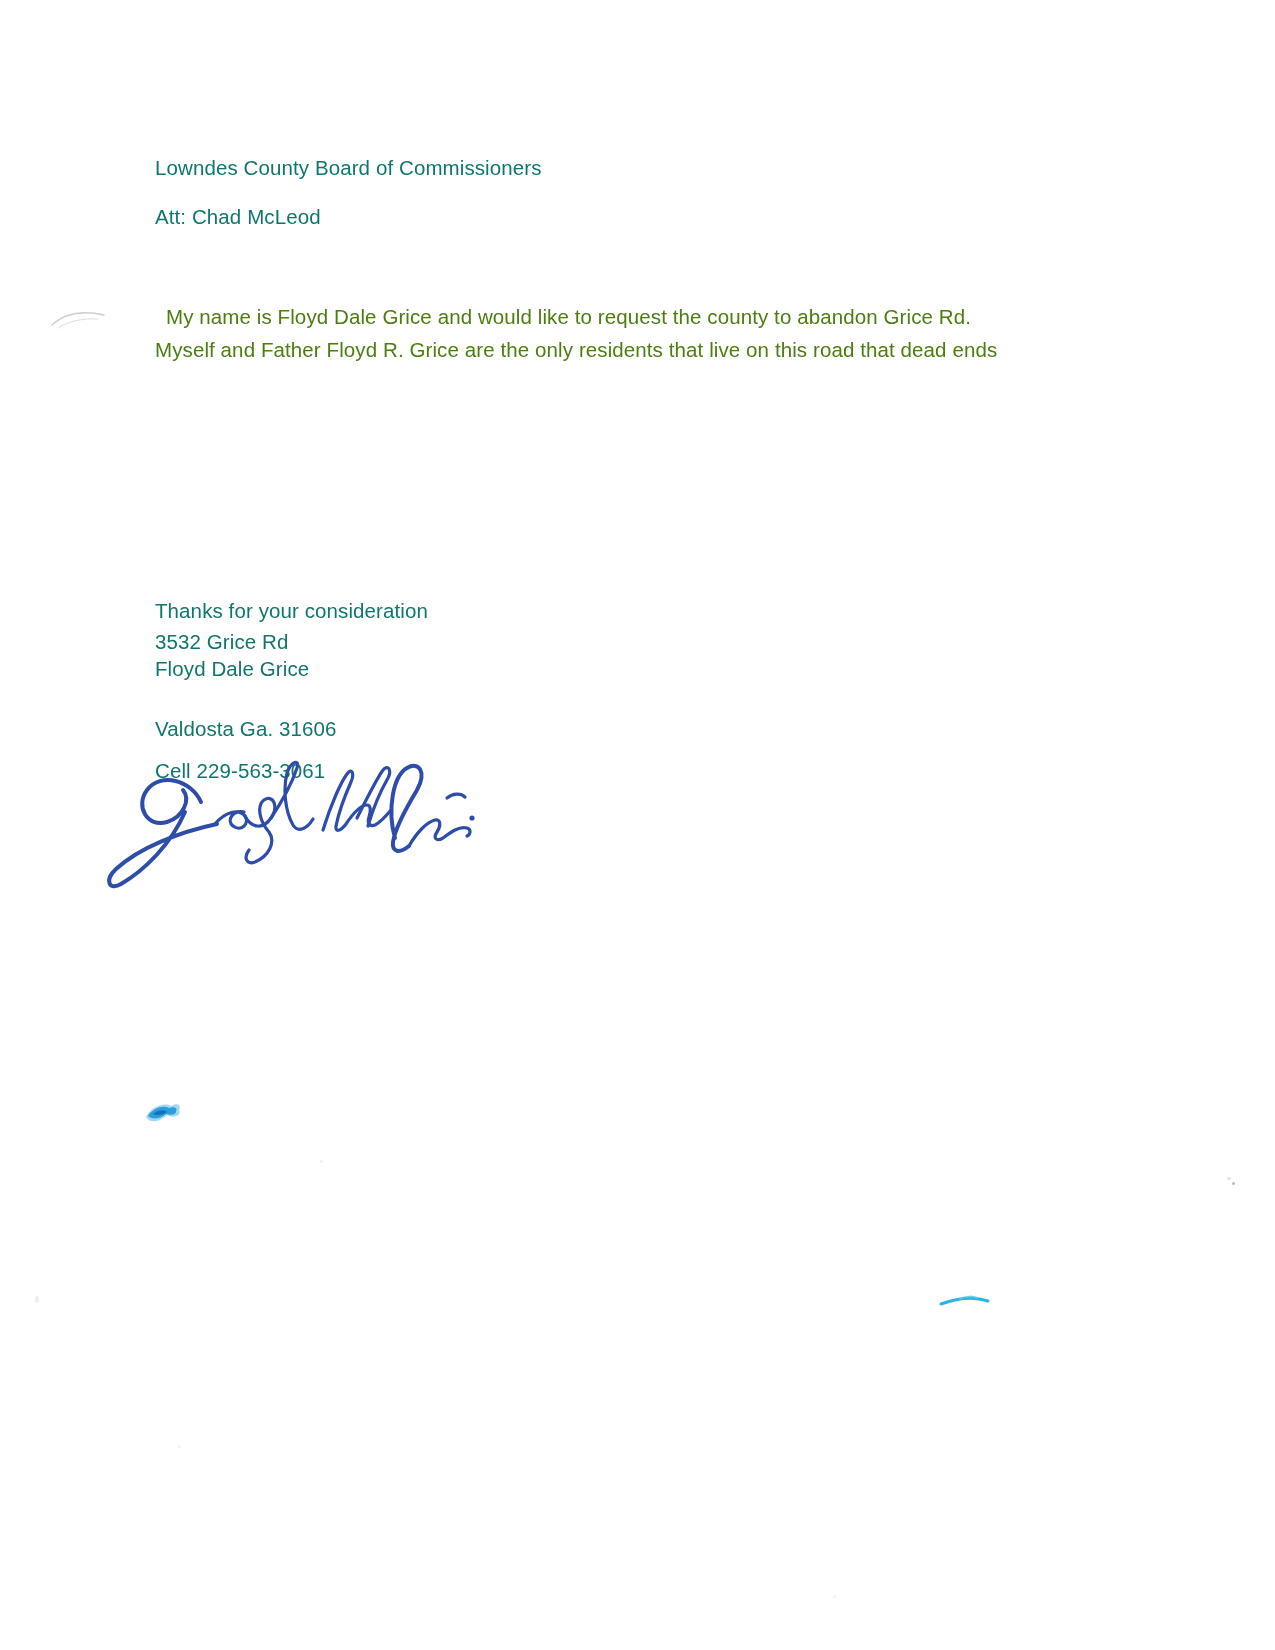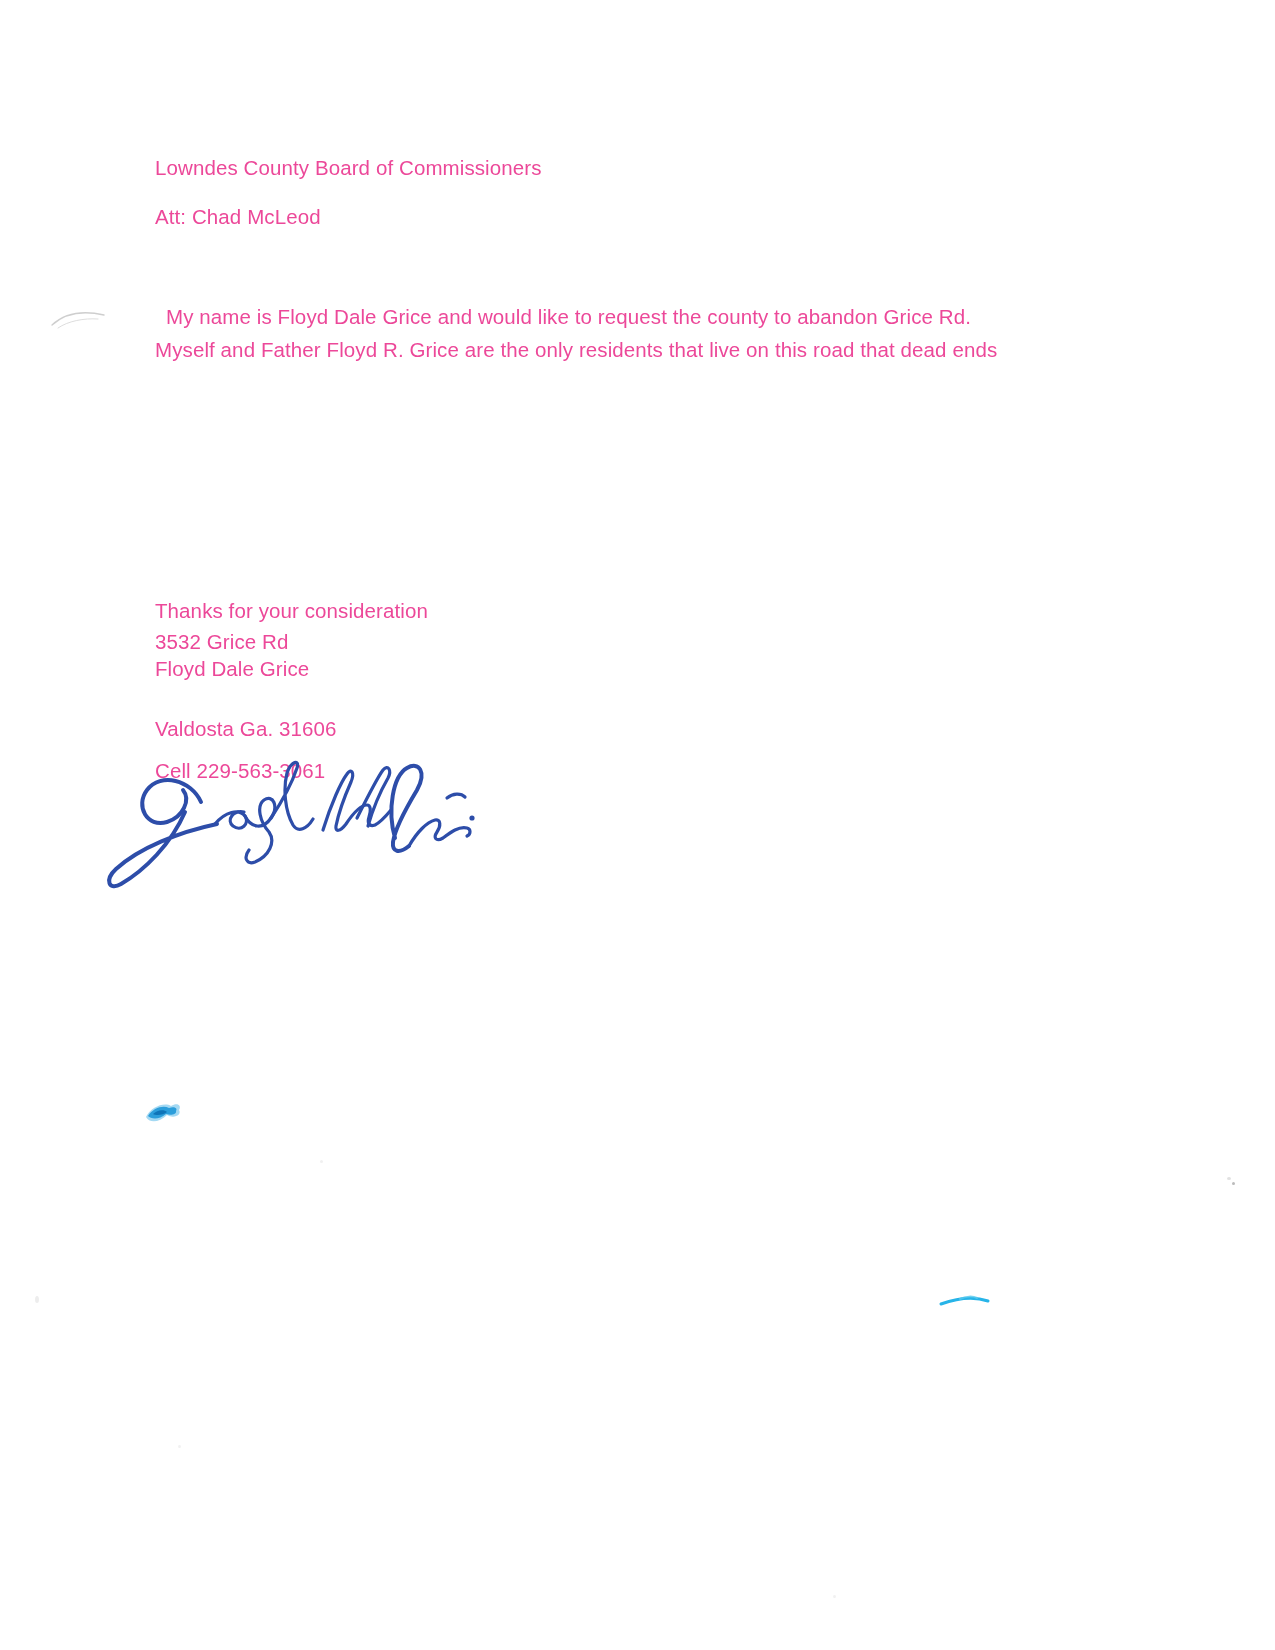--- a/index.html
+++ b/index.html
@@ -12,34 +12,34 @@
     font-family:"Liberation Sans", sans-serif;
     color:#2b2b2b;
   }
   .tline{
     position:absolute;
     left:155px;
     font-size:20.5px;
     line-height:1.15;
     letter-spacing:0.1px;
     white-space:pre;
-    color:#ec4899;
+    color:#0f766e;
   }
   .para{
     position:absolute;
     left:155px;
     top:300px;
     width:920px;
   }
   .para .bodyline{
     font-size:20.5px;
     line-height:33.4px;
     letter-spacing:0.1px;
     white-space:pre;
-    color:#ec4899;
+    color:#4d7c0f;
   }
   .para .bodyline.indent{ text-indent:11px; }
   .sig-svg{ position:absolute; left:95px; top:760px; }
   .sig-svg path{ fill:none; stroke:#2d4da9; stroke-width:4; stroke-linecap:round; stroke-linejoin:round; }
   .sig-svg path.thin{ stroke-width:3.2; }
   .mark-svg{ position:absolute; }
   .speck{ position:absolute; background:#9a9a9a; border-radius:50%; }
 </style>
 </head>
 <body>

